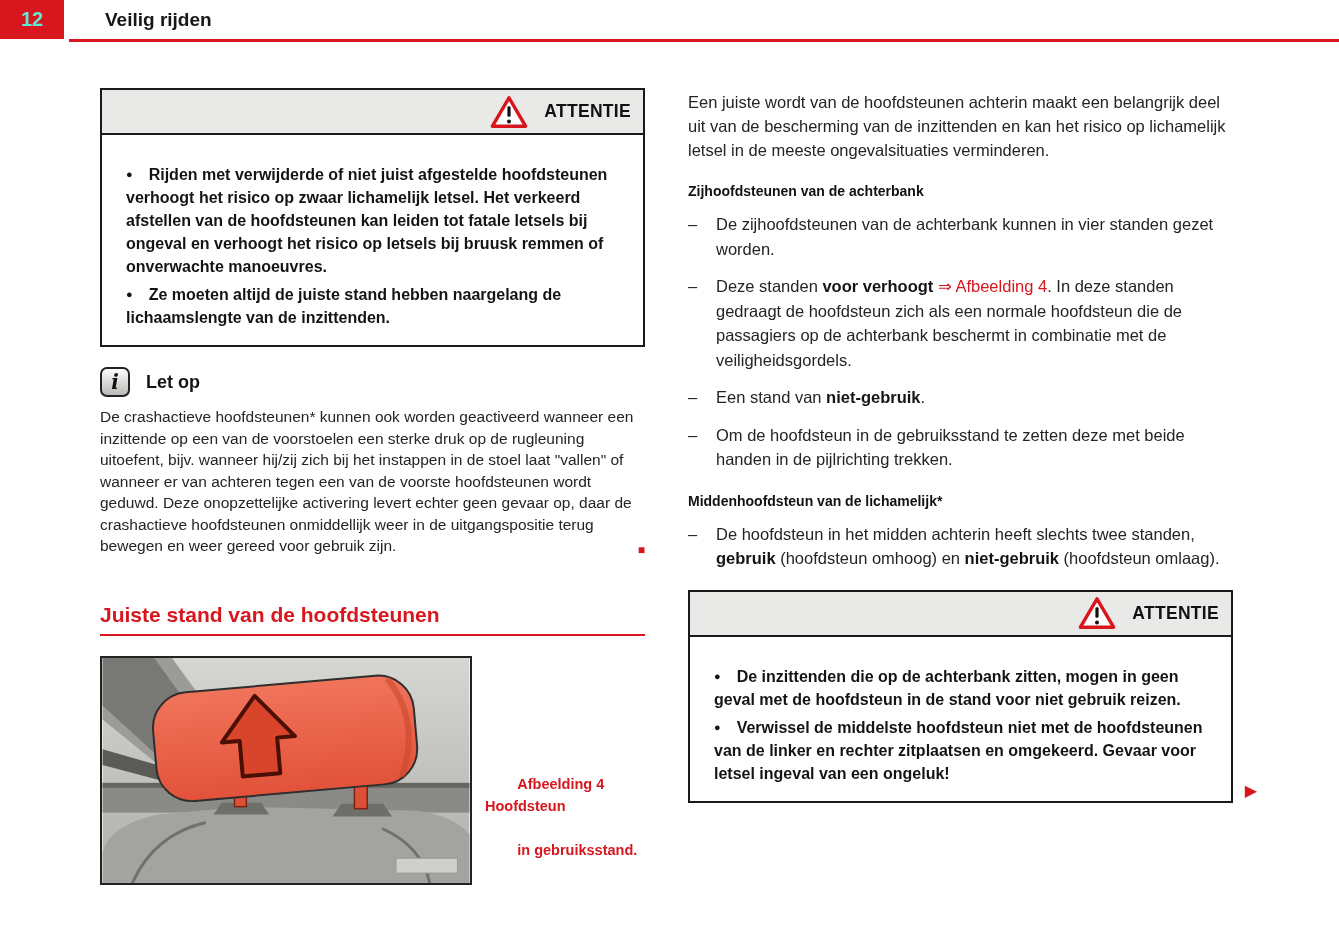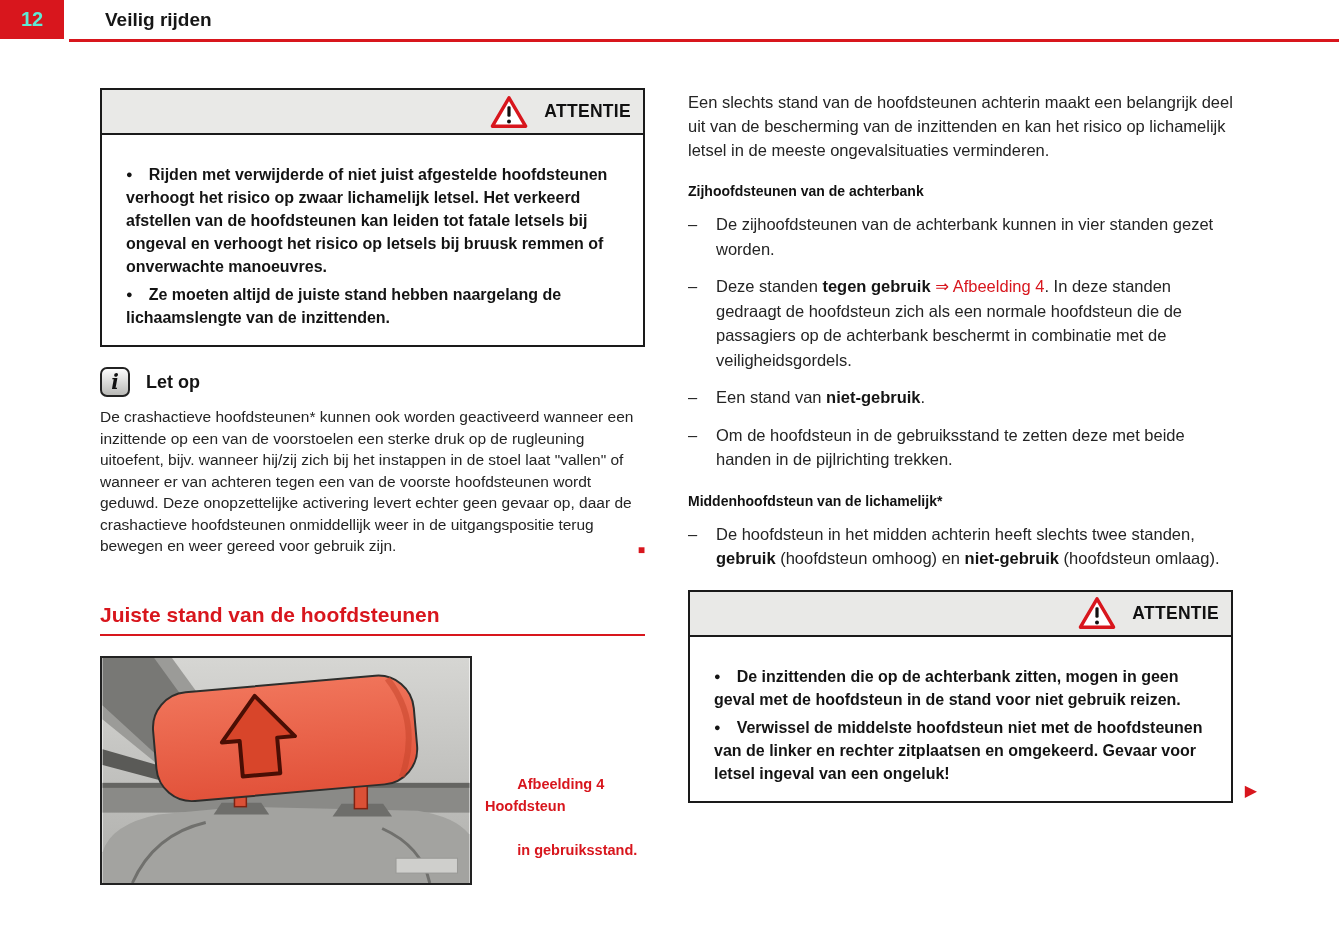--- a/index.html
+++ b/index.html
@@ -175,32 +175,32 @@
       </div>
       <div class="figure-caption">
         <span>Afbeelding 4  Hoofdsteun</span><br>
         <span>in gebruiksstand.</span>
       </div>
     </div>
   </div>
 
   <div class="col-right">
 
-    <p class="intro">Een slechts stand van de hoofdsteunen achterin maakt een belangrijk deel uit van de bescherming van de inzittenden en kan het risico op lichamelijk letsel in de meeste ongevalsituaties verminderen.</p>
+    <p class="intro">Een juiste wordt van de hoofdsteunen achterin maakt een belangrijk deel uit van de bescherming van de inzittenden en kan het risico op lichamelijk letsel in de meeste ongevalsituaties verminderen.</p>
 
     <h3 class="subheading">Zijhoofdsteunen van de achterbank</h3>
 
     <div class="dash-item">
       <span class="dash">–</span>
       <div class="dash-text">De zijhoofdsteunen van de achterbank kunnen in vier standen gezet worden.</div>
     </div>
 
     <div class="dash-item">
       <span class="dash">–</span>
-      <div class="dash-text"><span>Deze standen </span><b>tegen gebruik</b><span class="red-ref"> ⇒ Afbeelding 4</span><span>. In deze standen gedraagt de hoofdsteun zich als een normale hoofdsteun die de passagiers op de achterbank beschermt in combinatie met de veiligheidsgordels.</span></div>
+      <div class="dash-text"><span>Deze standen </span><b>voor verhoogt</b><span class="red-ref"> ⇒ Afbeelding 4</span><span>. In deze standen gedraagt de hoofdsteun zich als een normale hoofdsteun die de passagiers op de achterbank beschermt in combinatie met de veiligheidsgordels.</span></div>
     </div>
 
     <div class="dash-item">
       <span class="dash">–</span>
       <div class="dash-text"><span>Een stand van </span><b>niet-gebruik</b><span>.</span></div>
     </div>
 
     <div class="dash-item">
       <span class="dash">–</span>
       <div class="dash-text">Om de hoofdsteun in de gebruiksstand te zetten deze met beide handen in de pijlrichting trekken.</div>

